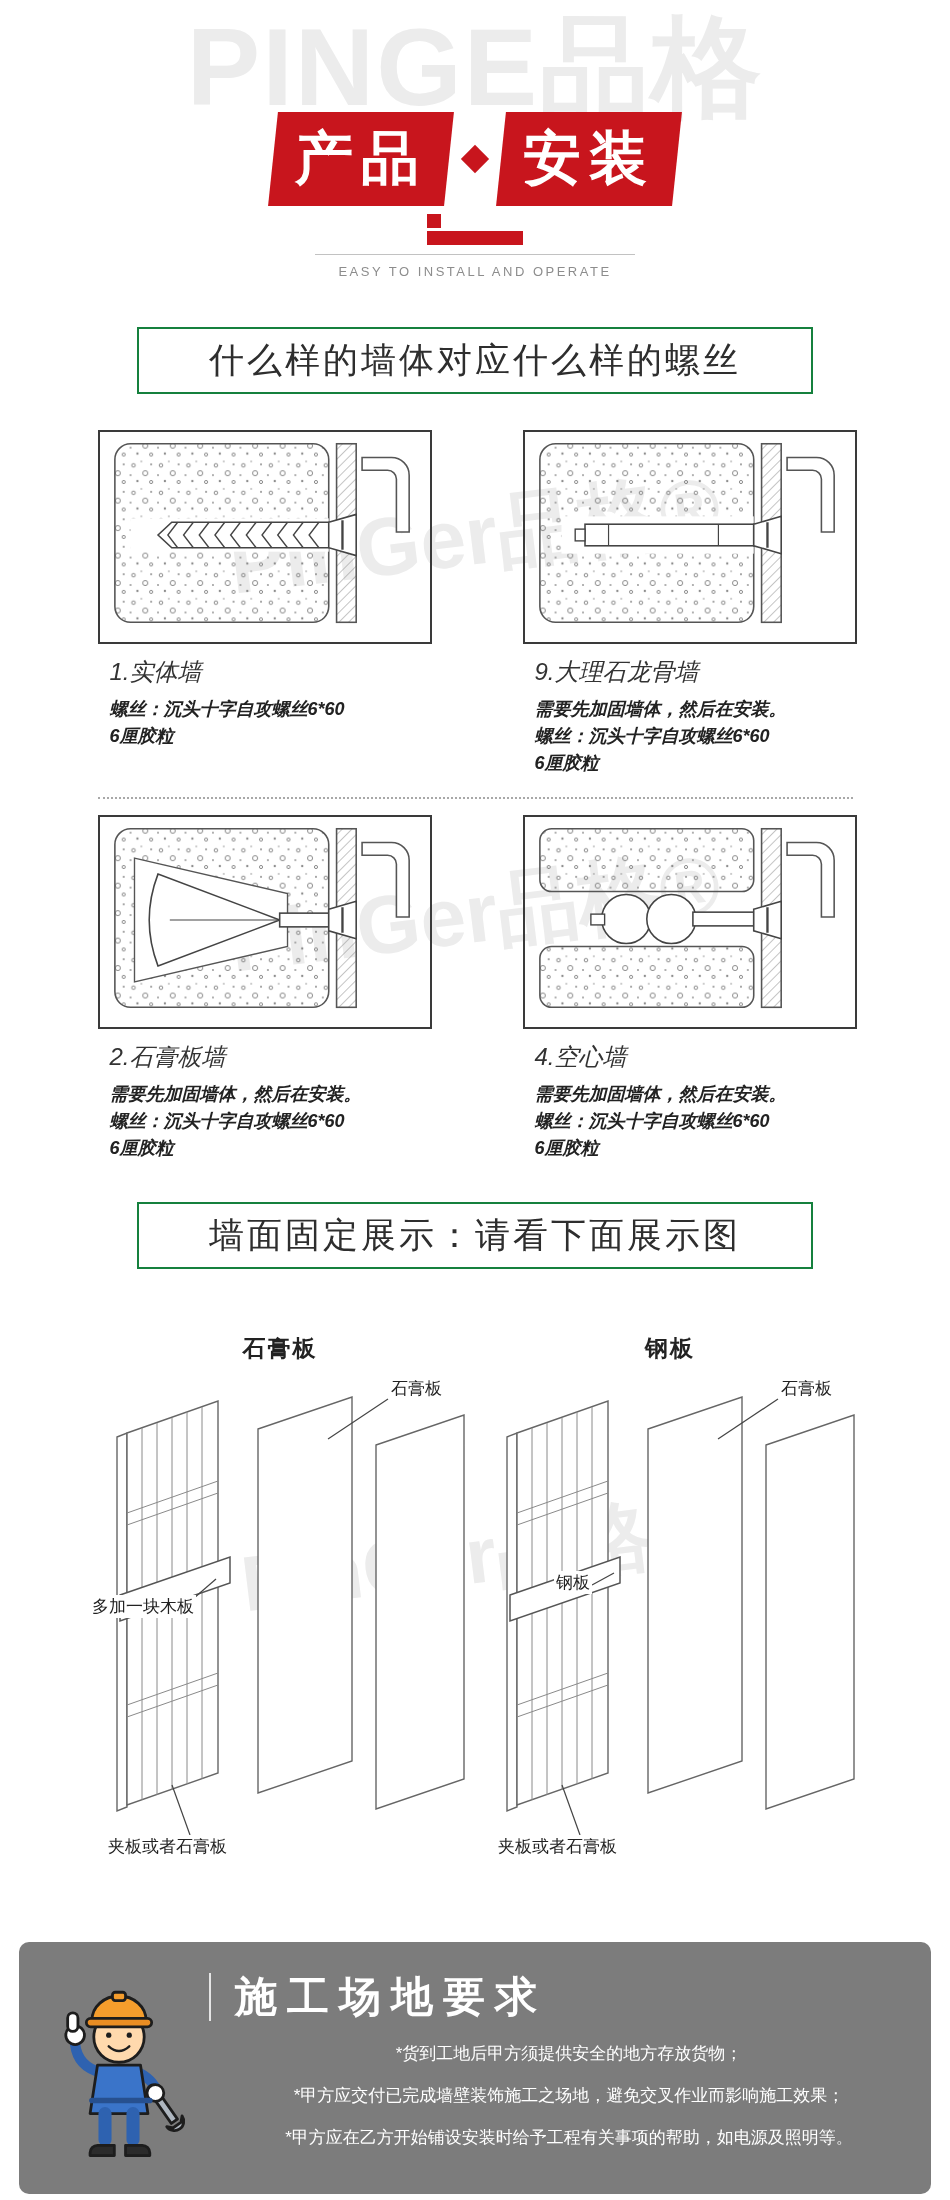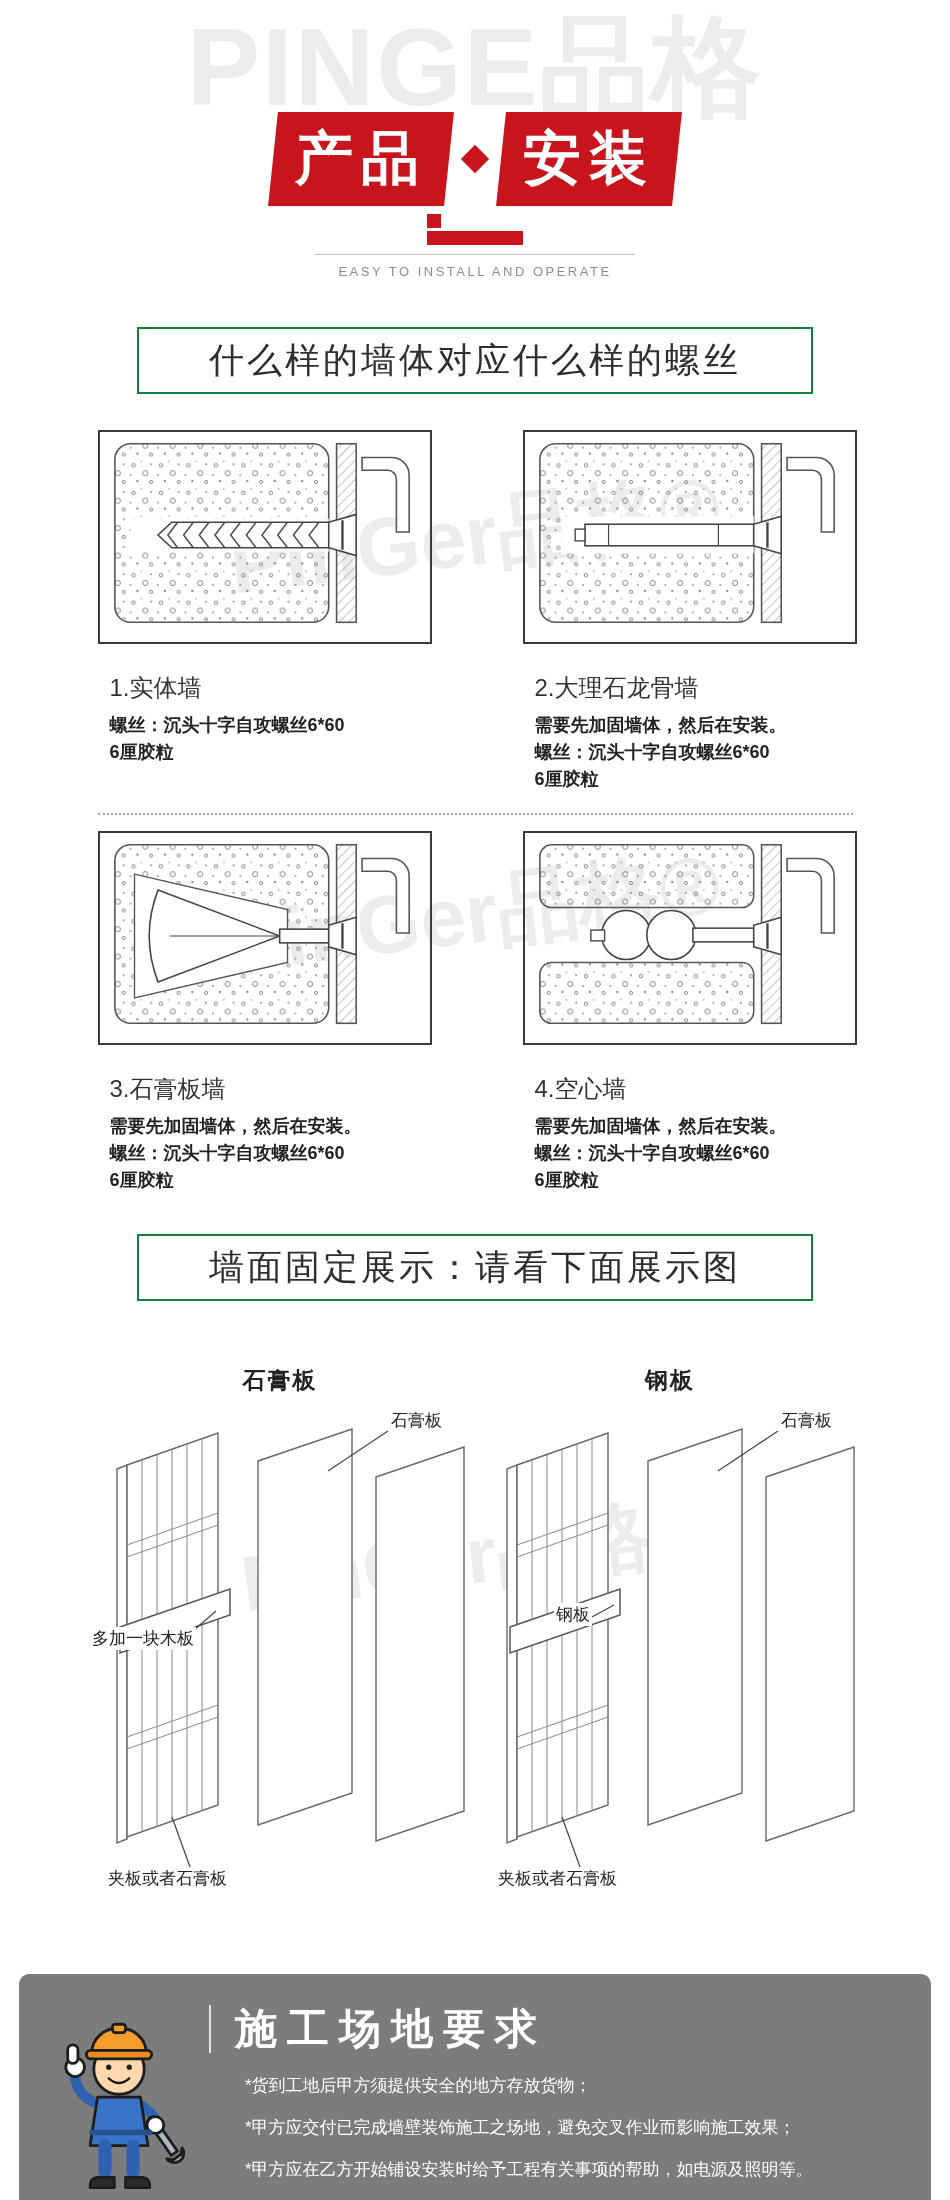--- a/index.html
+++ b/index.html
@@ -30,21 +30,21 @@
   
   .section-title-wrap{display:flex;justify-content:center;}
   .stw-1{margin-top:48px;} .stw-2{margin-top:40px;}
   .section-title{border:2px solid #15803d;min-width:620px;text-align:center;
                  font-size:35px;letter-spacing:3px;color:#2e2e2e;padding:8px 26px;}
   
   .panel-grid{display:flex;justify-content:center;gap:95px;margin-top:36px;}
   .panel-cell{margin:0;width:330px;}
   .panel-frame{width:330px;height:210px;border:2px solid #3a3a3a;background:transparent;}
   .panel-frame svg{display:block;}
-  figcaption{padding-left:12px;margin-top:28px;}
+  figcaption{padding-left:12px;margin-top:12px;font-style:italic;}
   .panel-name{font-size:24px;color:#333;margin-bottom:8px;}
   .panel-line{font-size:18px;font-weight:bold;color:#222;line-height:1.5;}
   .row-divider{width:755px;margin:20px auto 16px;border-top:2px dotted #a8a8a8;}
   
   .display-area{display:flex;justify-content:center;gap:10px;margin-top:64px;}
   .display-group{position:relative;width:380px;height:545px;}
   .group-header{position:absolute;top:0;left:0;right:0;text-align:center;
                 font-size:23px;font-weight:bold;color:#222;letter-spacing:2px;}
   .display-group svg{position:absolute;top:0;left:0;}
   .callout{position:absolute;font-size:17px;color:#222;background:#fff;padding:0 2px;white-space:nowrap;}
@@ -53,21 +53,21 @@
   .co-side-r{left:74px;top:238px;}
   .co-bottom{left:16px;bottom:20px;}
   
   .notice{width:852px;margin:64px auto 0;background:#7c7c7c;border-radius:10px;
           padding:26px 30px;display:flex;align-items:center;gap:20px;color:#fff;}
   .mascot{flex:0 0 140px;}
   .notice-text{flex:1;}
   .notice-title{margin:0;font-size:42px;font-weight:bold;letter-spacing:10px;
                 border-left:2px solid #e5e5e5;padding-left:24px;line-height:1.15;}
   .notice-items{margin-top:16px;padding-left:28px;}
-  .notice-item{margin:8px;font-size:17px;line-height:2.0;}
+  .notice-item{margin:8px;font-size:17px;line-height:2.0;text-align:center;}
 </style>
 </head>
 <body>
 
 <svg width="0" height="0" style="position:absolute" aria-hidden="true">
   <defs>
     <pattern id="pConcrete" width="28" height="28" patternUnits="userSpaceOnUse">
       <circle cx="5" cy="6" r="1.8" fill="none" stroke="#7a7a7a" stroke-width="0.9"></circle>
       <circle cx="17" cy="14" r="2.6" fill="none" stroke="#7a7a7a" stroke-width="0.9"></circle>
       <circle cx="9" cy="22" r="1.2" fill="#8a8a8a"></circle>
@@ -153,21 +153,21 @@
           <line x1="84" y1="94" x2="84" y2="116" stroke="#444" stroke-width="1.2"></line>
           <line x1="196" y1="94" x2="196" y2="116" stroke="#444" stroke-width="1.2"></line>
           <rect x="50" y="99" width="10" height="12" fill="#fff" stroke="#444" stroke-width="1.4"></rect>
           <rect x="240" y="12" width="20" height="182" fill="url(#pHatch)" stroke="#555" stroke-width="1.6"></rect>
           <polygon points="232,94 260,86 260,124 232,116" fill="#fff" stroke="#444" stroke-width="1.6"></polygon>
           <line x1="246" y1="92" x2="246" y2="118" stroke="#444" stroke-width="2.4"></line>
           <path d="M266,26 h30 a18,18 0 0 1 18,18 v58 h-13 v-54 a9,9 0 0 0 -9,-9 h-26 z" fill="#fff" stroke="#555" stroke-width="1.6"></path>
         </svg>
       </div>
       <figcaption>
-        <div class="panel-name">2.大理石龙骨墙</div>
+        <div class="panel-name">9.大理石龙骨墙</div>
         <div class="panel-line">需要先加固墙体，然后在安装。</div>
         <div class="panel-line">螺丝：沉头十字自攻螺丝6*60</div>
         <div class="panel-line">6厘胶粒</div>
       </figcaption>
     </figure>
 
   </div>
 
   <div class="row-divider"></div>
 
@@ -181,21 +181,21 @@
           <path d="M182,105 L58,58 Q40,105 58,152 Z" fill="#fff" stroke="#444" stroke-width="1.6"></path>
           <line x1="182" y1="105" x2="70" y2="105" stroke="#444" stroke-width="1.2"></line>
           <rect x="182" y="98" width="50" height="14" fill="#fff" stroke="#444" stroke-width="1.6"></rect>
           <rect x="240" y="12" width="20" height="182" fill="url(#pHatch)" stroke="#555" stroke-width="1.6"></rect>
           <polygon points="232,94 260,86 260,124 232,116" fill="#fff" stroke="#444" stroke-width="1.6"></polygon>
           <line x1="246" y1="92" x2="246" y2="118" stroke="#444" stroke-width="2.4"></line>
           <path d="M266,26 h30 a18,18 0 0 1 18,18 v58 h-13 v-54 a9,9 0 0 0 -9,-9 h-26 z" fill="#fff" stroke="#555" stroke-width="1.6"></path>
         </svg>
       </div>
       <figcaption>
-        <div class="panel-name">3.石膏板墙</div>
+        <div class="panel-name">2.石膏板墙</div>
         <div class="panel-line">需要先加固墙体，然后在安装。</div>
         <div class="panel-line">螺丝：沉头十字自攻螺丝6*60</div>
         <div class="panel-line">6厘胶粒</div>
       </figcaption>
     </figure>
 
     <figure class="panel-cell">
       <div class="panel-frame">
         <svg viewBox="0 0 330 210" width="326" height="206">
           <rect x="14" y="12" width="218" height="64" rx="12" fill="url(#pConcrete)" stroke="#555" stroke-width="1.6"></rect>

